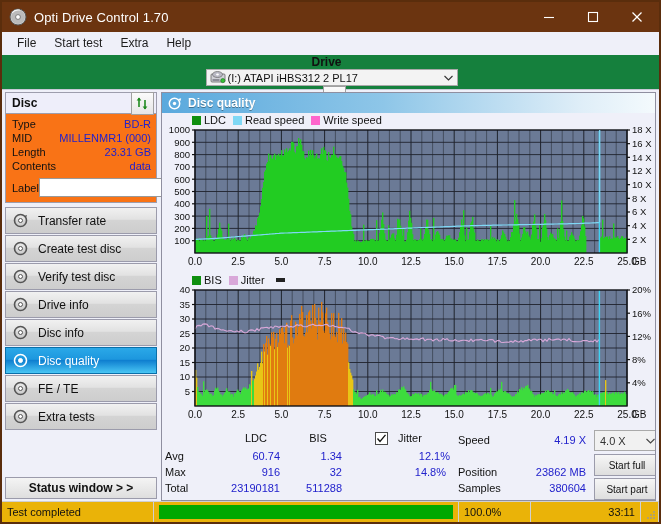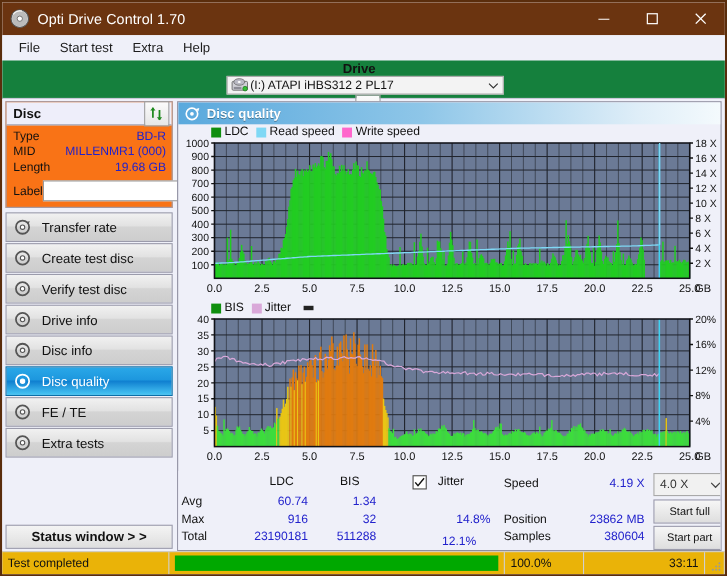--- a/index.html
+++ b/index.html
@@ -387,21 +387,25 @@
           <div class="drow">
             <span class="k">Type</span>
             <span class="v">BD-R</span>
           </div>
           <div class="drow">
             <span class="k">MID</span>
             <span class="v">MILLENMR1 (000)</span>
           </div>
           <div class="drow">
             <span class="k">Length</span>
-            <span class="v">19.68 GB</span>
+            <span class="v">23.31 GB</span>
+          </div>
+          <div class="drow">
+            <span class="k">Contents</span>
+            <span class="v">data</span>
           </div>
           <div class="label-row">
             <span class="k">Label</span>
             <input class="label-input" type="text" value="" placeholder="" style="">
             <div class="label-btn">
               <svg width="15" height="15" viewBox="0 0 15 15">
                 <circle cx="7.5" cy="7.5" r="6.3" fill="#ecec9c" stroke="#8f8f3a" stroke-width=".9"></circle>
                 <circle cx="7.5" cy="7.5" r="4.2" fill="#dfdf7c" opacity=".8"></circle>
                 <circle cx="7.5" cy="7.5" r="1.8" fill="#fafae0" stroke="#8f8f3a" stroke-width=".7"></circle>
               </svg>
@@ -1615,21 +1619,21 @@
         <div class="st rowk" style="left:3px;  top:54px;">Total</div>
 
         <div class="st val" style="left:40px; top:22px; width:78px;">60.74</div>
         <div class="st val" style="left:40px; top:38px; width:78px;">916</div>
         <div class="st val" style="left:30px; top:54px; width:88px;">23190181</div>
 
         <div class="st val" style="left:118px; top:22px; width:62px;">1.34</div>
         <div class="st val" style="left:118px; top:38px; width:62px;">32</div>
         <div class="st val" style="left:118px; top:54px; width:62px;">511288</div>
 
-        <div class="st val" style="left:199px; top:22px; width:72px;margin-top:36px;">12.1%</div>
+        <div class="st val" style="left:216px; top:22px; width:72px;">12.1%</div>
         <div class="st val" style="left:212px; top:38px; width:72px;">14.8%</div>
 
         <div class="st rowk" style="left:296px; top:6px;">Speed</div>
         <div class="st rowk" style="left:296px; top:38px;">Position</div>
         <div class="st rowk" style="left:296px; top:54px;">Samples</div>
 
         <div class="st val" style="left:346px; top:6px;  width:78px;">4.19 X</div>
         <div class="st val" style="left:346px; top:38px; width:78px;">23862 MB</div>
         <div class="st val" style="left:346px; top:54px; width:78px;">380604</div>
 

